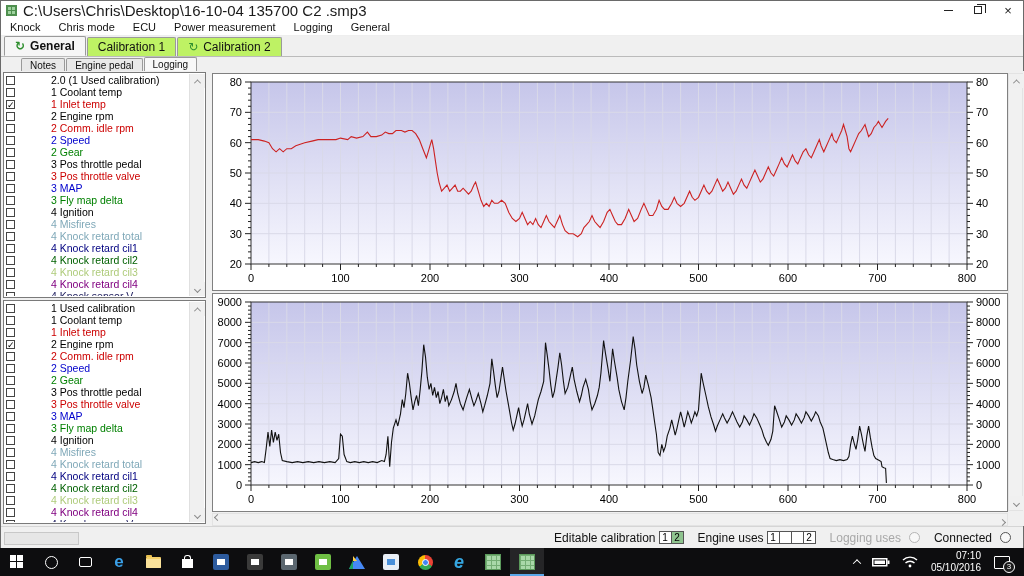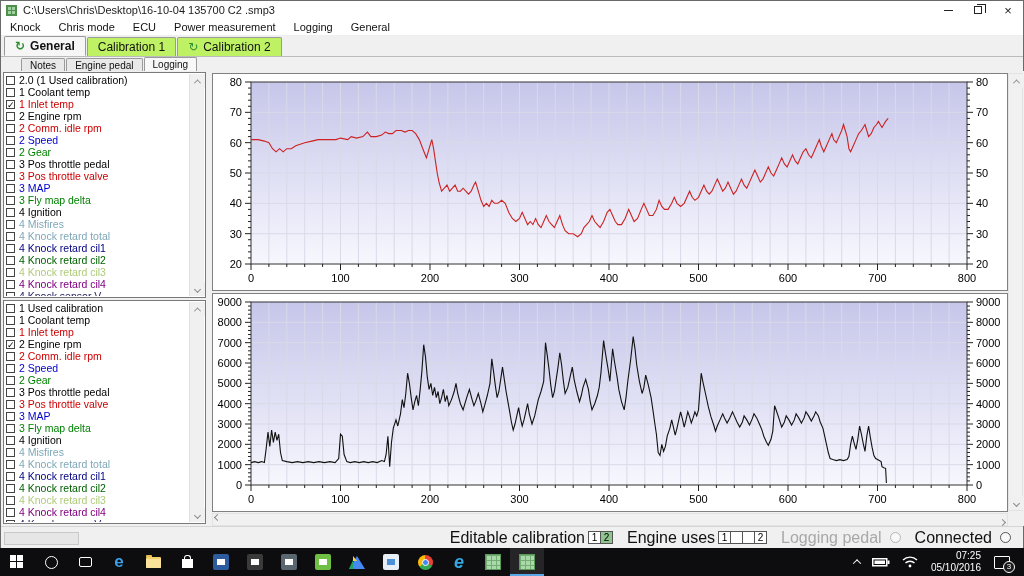--- a/index.html
+++ b/index.html
@@ -6,21 +6,21 @@
   html,body { width:1024px; height:576px; overflow:hidden; background:#000;
     font-family:"Liberation Sans","DejaVu Sans",sans-serif; }
   .screen { position:absolute; left:0; top:0; width:1024px; height:576px; }
 
   
   .window { position:absolute; left:0; top:0; width:1024px; height:548px; background:#f0f0f0; border:1px solid #6a6a6a; }
   .titlebar { position:absolute; left:0; top:0; width:100%; height:18px; background:#ffffff; display:flex; align-items:center; }
   .app-icon { width:11px; height:11px; margin:0 6px 0 5px; background:#9fd29f; border:1px solid #4e8f4e;
     background-image:linear-gradient(#4e8f4e 1px,transparent 1px),linear-gradient(90deg,#4e8f4e 1px,transparent 1px);
     background-size:4px 4px; }
-  .title-text { font-size:11px; color:#1a1a1a; }
+  .title-text { font-size:15px; color:#1a1a1a; }
   .win-controls { position:absolute; right:0; top:0; height:18px; display:flex; }
   .win-btn { width:30px; height:18px; display:flex; align-items:center; justify-content:center; color:#222; }
   .glyph-min { width:9px; height:1px; background:#222; display:inline-block; }
   .glyph-restore { width:8px; height:8px; border:1px solid #222; position:relative; display:inline-block; background:#fff; }
   .glyph-restore:before { content:""; position:absolute; left:2px; top:-3px; width:8px; height:8px; border:1px solid #222; border-left:none; border-bottom:none; }
   .glyph-close { font-size:13px; line-height:13px; color:#222; }
 
   .menubar { position:absolute; left:0; top:18px; width:100%; height:17px; background:#ffffff; display:flex; align-items:center; border-bottom:1px solid #eee; }
   .menu-item { font-size:11px; color:#111; padding:0 9px; }
 
@@ -33,21 +33,21 @@
   .subtab { height:13px; display:flex; align-items:center; padding:0 8px; border:1px solid #9a9a9a; border-bottom:none; border-radius:2px 2px 0 0; background:#e9e9e9; font-size:10px; color:#111; margin-right:1px; }
   .subtab.active { background:#f8f8f8; height:14px; }
 
   
   .listbox { position:absolute; background:#fff; border:1px solid #7a7a7a; overflow:hidden; }
   .list-top { left:2px; top:71px; width:203px; height:226px; }
   .list-bottom { left:2px; top:299px; width:203px; height:224px; }
   .list-rows { position:absolute; left:2px; top:1px; right:17px; bottom:1px; overflow:hidden; }
   .list-row { height:12px; display:flex; align-items:center; }
   .cb { width:9px; height:9px; border:1px solid #444; background:#fff; margin-right:4px; flex:none; font-size:9px; line-height:8px; text-align:center; color:#000; }
-  .list-label { font-size:10.5px; white-space:nowrap; }
+  .list-label { font-size:10.5px; white-space:nowrap;margin-left:32px; }
   .vsb { position:absolute; right:1px; top:1px; bottom:1px; width:15px; background:#f0f0f0; border-left:1px solid #e0e0e0; }
   .sb-btn { position:absolute; left:0; width:15px; height:14px; background:#f0f0f0; display:flex; align-items:center; justify-content:center; }
   .sb-up { top:0; } .sb-down { bottom:0; }
   .chev { width:5px; height:5px; border-right:1px solid #8a8a8a; border-bottom:1px solid #8a8a8a; display:inline-block; }
   .chev.up { transform:rotate(-135deg) translate(-1px,-1px); }
   .chev.down { transform:rotate(45deg); }
   .chev.left { transform:rotate(135deg); }
   .chev.right { transform:rotate(-45deg); }
 
   
@@ -57,21 +57,21 @@
   .chart-box2 { top:222px; height:219px; }
   .panel-vsb { position:absolute; right:1px; top:2px; width:15px; height:438px; background:#f1f1f1; border:1px solid #e3e3e3; }
   .panel-hsb { position:absolute; left:2px; top:442px; width:796px; height:13px; background:#f1f1f1; border:1px solid #e3e3e3; }
   .hsb-left { position:absolute; left:2px; top:1px; }
   .hsb-right { position:absolute; right:2px; bottom:0px; }
 
   
   .statusbar { position:absolute; left:0; top:525px; width:100%; height:22px; background:#f0f0f0; border-top:1px solid #d5d5d5; display:flex; align-items:center; }
   .status-grip { position:absolute; left:3px; top:5px; width:75px; height:13px; background:#e6e6e6; border:1px solid #c8c8c8; }
   .status-right { margin-left:auto; display:flex; align-items:center; padding-right:12px; }
-  .status-label { font-size:16px; color:#111; margin:0 4px 0 14px; }
+  .status-label { font-size:12px; color:#111; margin:0 4px 0 14px; }
   .status-label.dim { color:#a8a8a8; }
   .numbox { width:13px; height:13px; border:1px solid #555; background:#fff; font-size:10px; display:flex; align-items:center; justify-content:center; margin-left:-1px; }
   .radio { width:11px; height:11px; border-radius:50%; border:1px solid #555; background:#f8f8f8; margin-left:4px; }
   .radio.dim { border-color:#b5b5b5; }
 
   
   .taskbar { position:absolute; left:0; top:548px; width:1024px; height:28px; background:#0d0d0f; display:flex; align-items:center; }
   .tb-icons { display:flex; align-items:center; height:28px; }
   .tb-ico { width:34px; height:28px; display:flex; align-items:center; justify-content:center; position:relative; flex:none; }
   .tb-ico.active { background:rgba(255,255,255,0.10); box-shadow:inset 0 -2px 0 #5aa7e8; }
@@ -759,21 +759,21 @@
             <span class="numbox" style="background: rgb(255, 255, 255);">1</span>
             <span class="numbox" style="background: rgb(143, 196, 143);">2</span>
           </span>
         <span class="status-label">Engine uses</span>
         <span id="engine-boxes" style="display:flex">
             <span class="numbox" style="background: rgb(255, 255, 255);">1</span>
             <span class="numbox" style="background: rgb(255, 255, 255);"></span>
             <span class="numbox" style="background: rgb(255, 255, 255);"></span>
             <span class="numbox" style="background: rgb(255, 255, 255);">2</span>
           </span>
-        <span class="status-label dim">Logging pedal</span>
+        <span class="status-label dim">Logging uses</span>
         <span class="radio dim"></span>
         <span class="status-label">Connected</span>
         <span class="radio"></span>
       </div>
     </div>
   </div>
 
   <div class="taskbar">
     <div class="tb-icons" id="tb-icons">
         <div class="tb-ico">
@@ -852,21 +852,21 @@
           </svg>
       </div>
       <div class="tray-item">
         <svg width="16" height="12">
             <path d="M1 4 A10 10 0 0 1 15 4" fill="none" stroke="#fff" stroke-width="1.4"></path>
             <path d="M3.5 7 A6.5 6.5 0 0 1 12.5 7" fill="none" stroke="#fff" stroke-width="1.4"></path>
             <circle cx="8" cy="10" r="1.4" fill="#fff"></circle>
           </svg>
       </div>
       <div class="clock">
-        <div>07:25</div>
+        <div>07:10</div>
         <div>05/10/2016</div>
       </div>
       <div class="tray-item" style="padding-right:10px">
         <span class="action">
             <span class="badge">3</span>
           </span>
       </div>
     </div>
   </div>
 </div>

